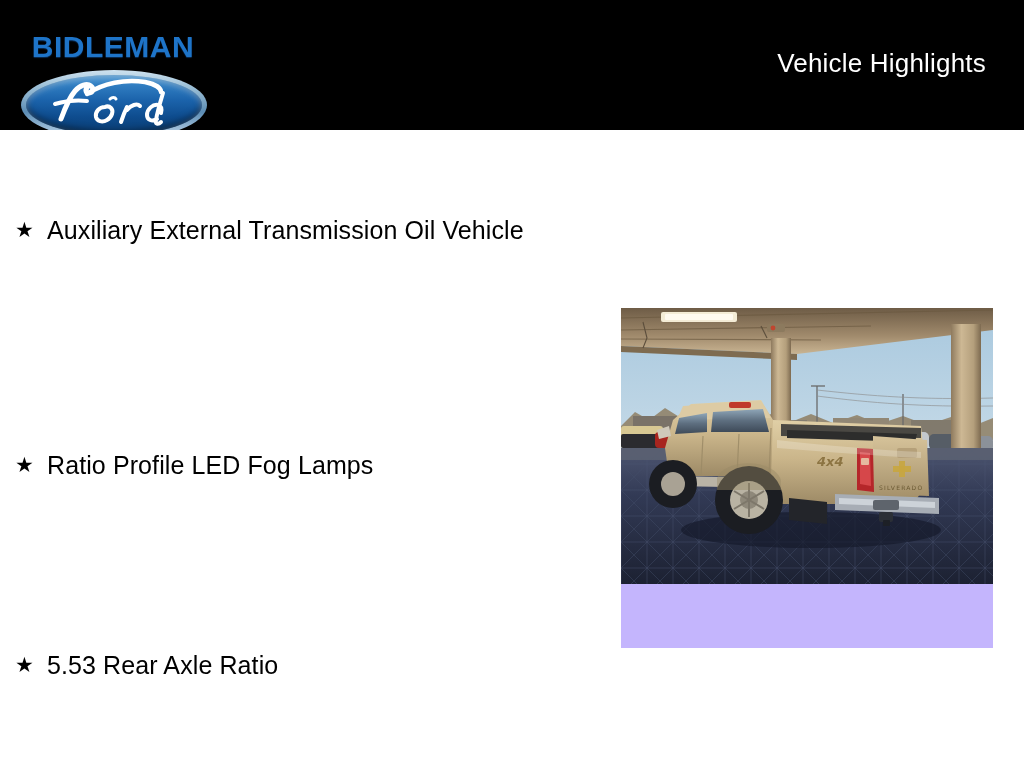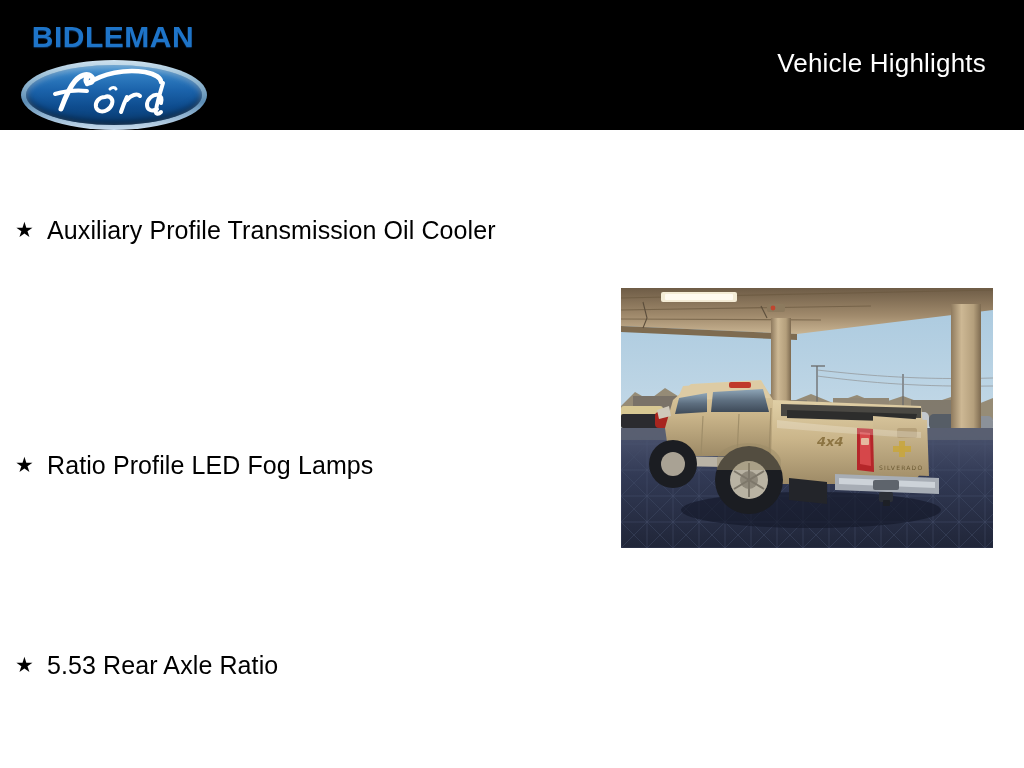--- a/index.html
+++ b/index.html
@@ -24,21 +24,21 @@
     width: 1024px;
     height: 130px;
     background: #000000;
     overflow: hidden;
   }
 
   
   .logo {
     position: absolute;
     left: 10px;
-    top: 20px;
+    top: 30px;
     width: 206px;
     height: 112px;
     text-decoration: underline;
   }
   .logo-wordmark {
     position: absolute;
     left: 0;
     top: 0;
     width: 206px;
     text-align: center;
@@ -138,23 +138,23 @@
     font-size: 25px;
     line-height: 34px;
     color: #000000;
     letter-spacing: 0.1px;
   }
 
   
   .vehicle-photo {
     position: absolute;
     left: 621px;
-    top: 158px;
+    top: 178px;
     width: 372px;
-    height: 260px;
+    height: 340px;
     overflow: hidden;
     background: #c4b5fd;
   }
   .vehicle-photo svg {
     display: block;
     width: 372px;
     height: 276px;
   }
 </style>
 </head>
@@ -189,21 +189,21 @@
 
   <div class="header-title">Vehicle Highlights</div>
 </div>
 
 <div class="content">
 
   <ul class="highlights">
 
     <li class="highlight-item i0">
       <span class="bullet-star">★</span>
-      <span class="highlight-label">Auxiliary Profile Transmission Oil Cooler</span>
+      <span class="highlight-label">Auxiliary External Transmission Oil Vehicle</span>
     </li>
 
     <li class="highlight-item i1">
       <span class="bullet-star">★</span>
       <span class="highlight-label">Ratio Profile LED Fog Lamps</span>
     </li>
 
     <li class="highlight-item i2">
       <span class="bullet-star">★</span>
       <span class="highlight-label">5.53 Rear Axle Ratio</span>

